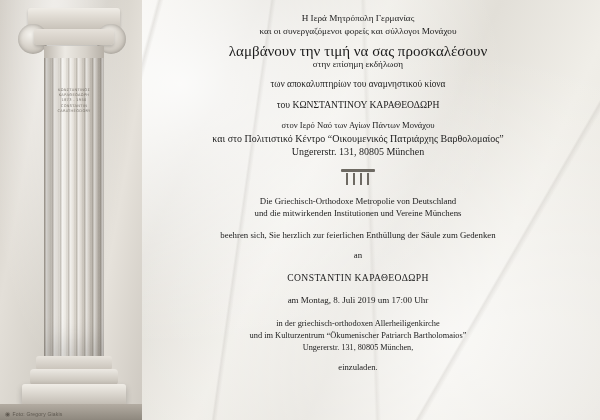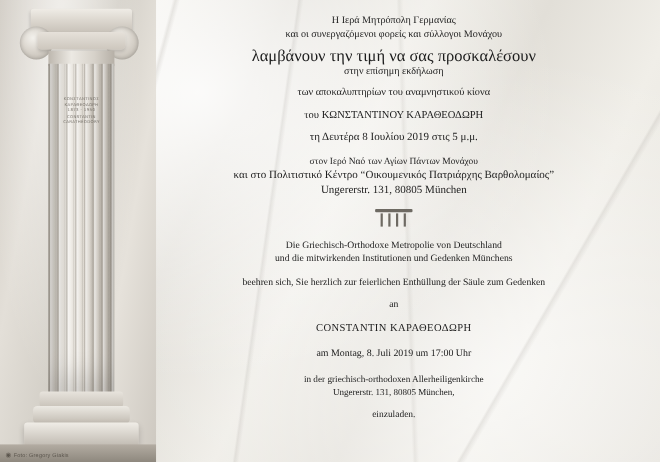--- a/index.html
+++ b/index.html
@@ -263,40 +263,40 @@
 
   <div class="content">
 
     <div class="greek-block">
       <span class="line g1">Η Ιερά Μητρόπολη Γερμανίας</span>
       <span class="line g1">και οι συνεργαζόμενοι φορείς και σύλλογοι Μονάχου</span>
       <span class="line g2">λαμβάνουν την τιμή να σας προσκαλέσουν</span>
       <span class="line g1">στην επίσημη εκδήλωση</span>
       <span class="line g3">των αποκαλυπτηρίων του αναμνηστικού κίονα</span>
       <span class="line g-name">του ΚΩΝΣΤΑΝΤΙΝΟΥ ΚΑΡΑΘΕΟΔΩΡΗ</span>
-      <span class="line g-date">τη Δευτέρα 8 Ιουλίου 2019 στις 5 μ.μ.</span>
       <span class="line g4">στον Ιερό Ναό των Αγίων Πάντων Μονάχου</span>
       <span class="line g-addr">και στο Πολιτιστικό Κέντρο “Οικουμενικός Πατριάρχης Βαρθολομαίος”</span>
       <span class="line g-addr">Ungererstr. 131, 80805 München</span>
     </div>
 
     <div class="divider">
       <span class="cap"></span>
       <span class="flute"></span>
       <span class="flute"></span>
       <span class="flute"></span>
       <span class="flute"></span>
     </div>
 
     <div class="german-block">
       <span class="line d1">Die Griechisch-Orthodoxe Metropolie von Deutschland</span>
-      <span class="line d2">und die mitwirkenden Institutionen und Gedenken Münchens</span>
+      <span class="line d2">und die mitwirkenden Institutionen und Vereine Münchens</span>
       <span class="line d3">beehren sich, Sie herzlich zur feierlichen Enthüllung der Säule zum Gedenken</span>
       <span class="line d4">an</span>
       <span class="line d-name">CONSTANTIN ΚΑΡΑΘΕΟΔΩΡΗ</span>
       <span class="line d-date">am Montag, 8. Juli 2019 um 17:00 Uhr</span>
       <span class="line d5">in der griechisch-orthodoxen Allerheiligenkirche</span>
+      <span class="line d6">und im Kulturzentrum “Ökumenischer Patriarch Bartholomaios”</span>
       <span class="line d-addr">Ungererstr. 131, 80805 München,</span>
       <span class="line d7">einzuladen.</span>
     </div>
 
   </div>
 </div>
 
 </body></html>

